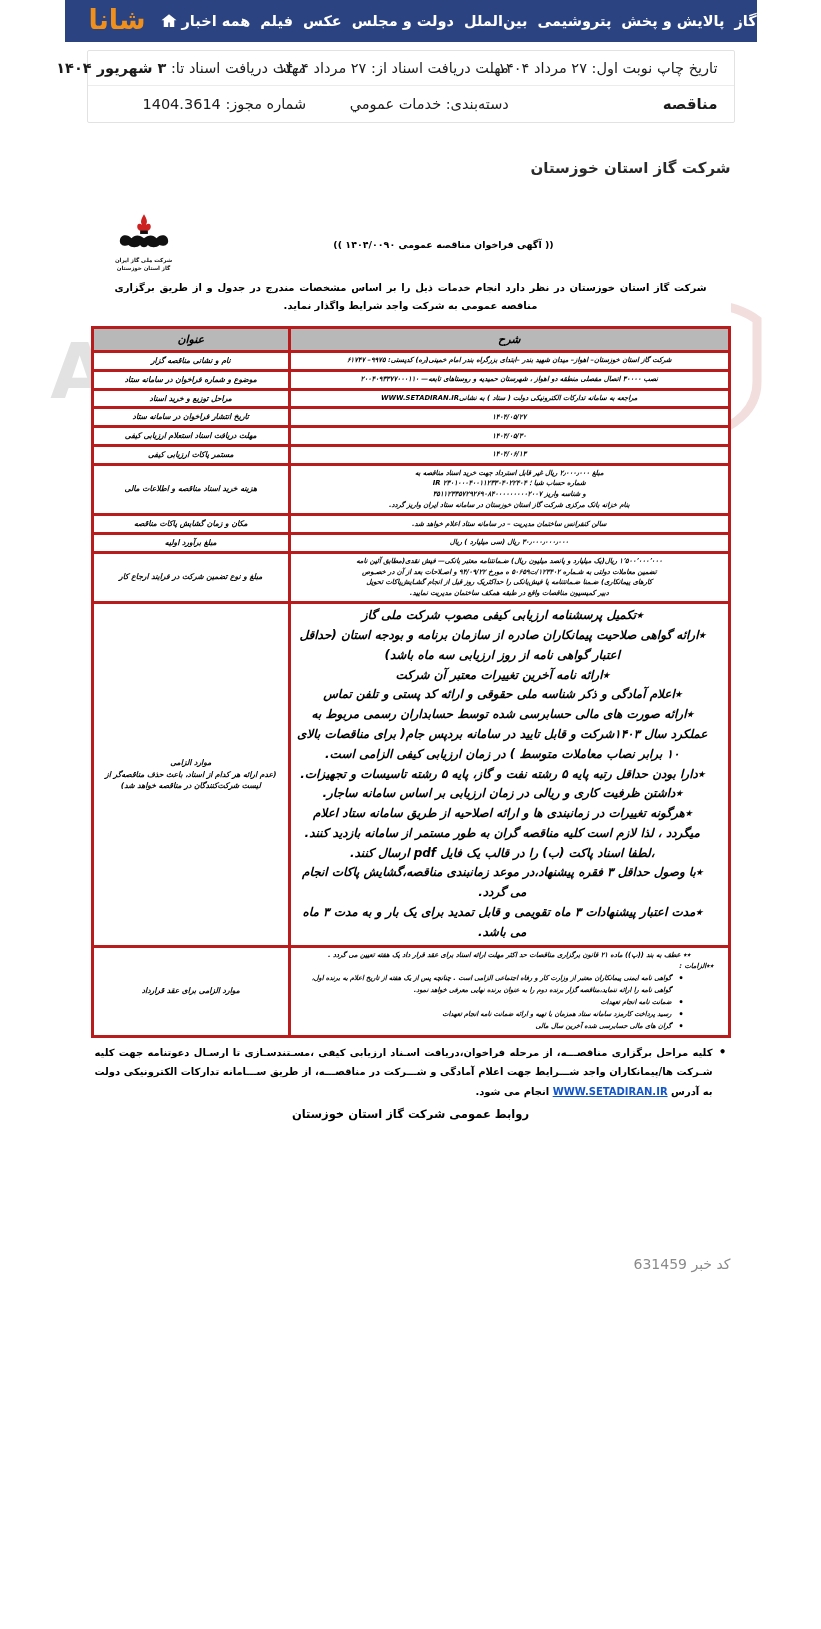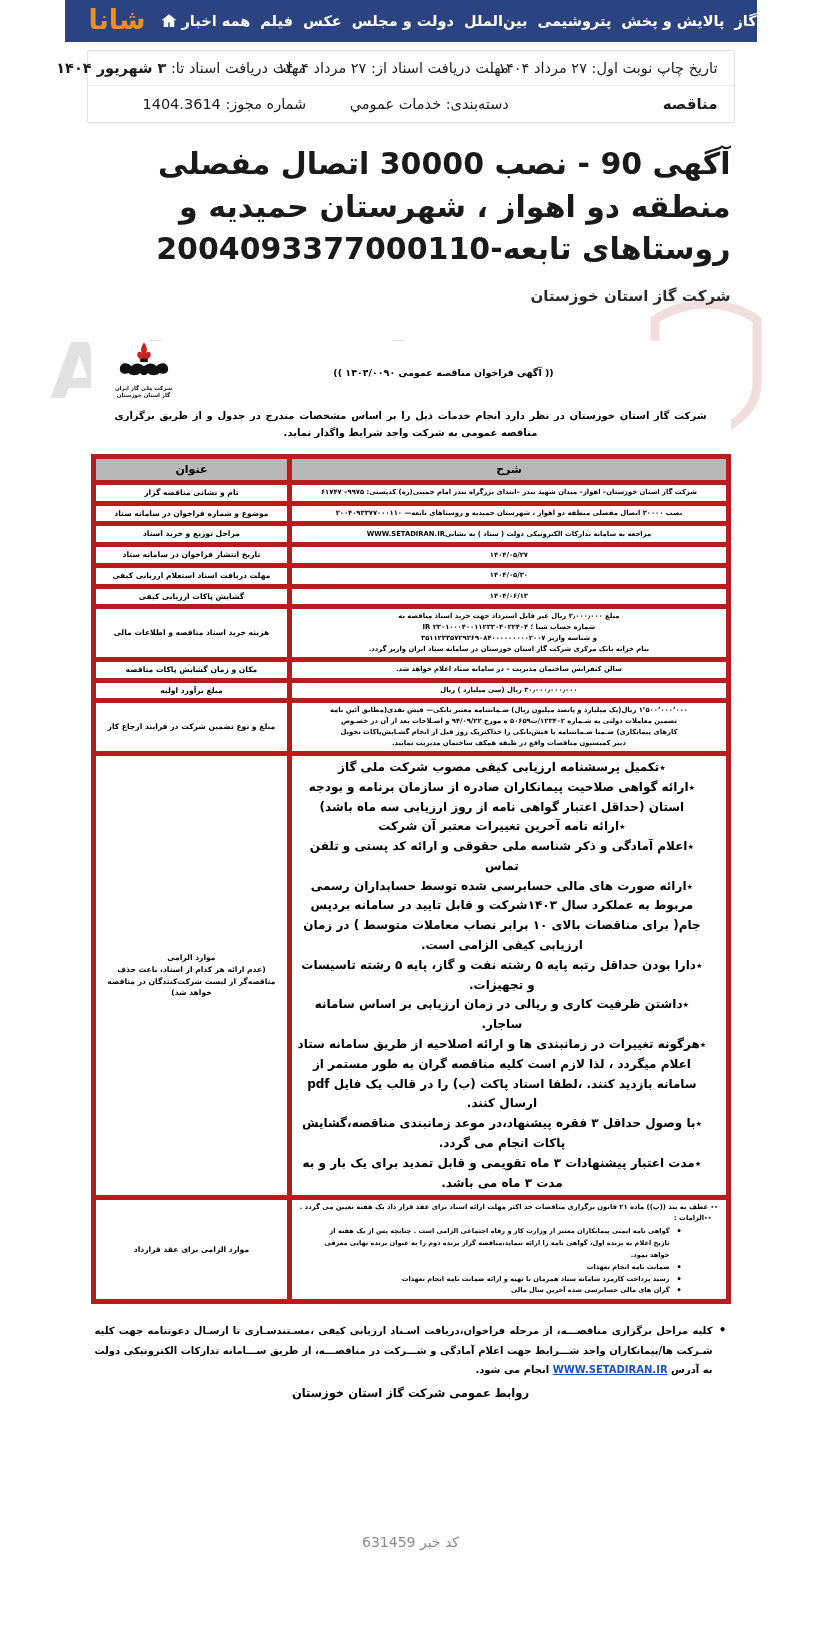--- a/index.html
+++ b/index.html
@@ -196,23 +196,24 @@
   }
 
   
   table.doc-table {
     width: 100%;
     border-collapse: collapse;
     margin-top: 12px;
     table-layout: fixed;
   }
   table.doc-table td, table.doc-table th {
-    border: 5px solid #b91c1c;
+    border: 3px solid #b91c1c;
     vertical-align: middle;
     padding: 2px 4px;
+    font-style: italic;
   }
   table.doc-table th {
     background: #b8b8b8;
     font-size: 11px;
     font-weight: bold;
     text-align: center;
     padding: 4px;
     color: #000;
   }
   .col-title { width: 31%; }
@@ -262,21 +263,21 @@
     position: absolute;
     right: 0;
     top: -1px;
     font-size: 8px;
   }
   .req-block { text-align: right; padding-right: 6px; }
   .req-block .desc-line { text-align: center; }
 
   
   .doc-footer {
-    margin-top: 17px;
+    margin-top: 5px;
     font-size: 10px;
     font-weight: bold;
     color: #000;
     line-height: 1.95;
     padding: 0 4px;
   }
   .doc-footer .fbullet { position: relative; padding-right: 14px; text-align: justify; }
   .doc-footer .fbullet:before {
     content: "\2022";
     position: absolute; right: 0; top: -2px; font-size: 12px;
@@ -286,21 +287,21 @@
     margin-top: 2px;
     text-align: center;
     font-size: 11.5px;
     font-weight: bold;
     color: #000;
   }
 
   
   .news-code {
     padding: 120px 26px 40px 26px;
-    text-align: center;
+    text-align: right;
     direction: rtl;
     font-size: 14px;
     color: #8a8a8a;
   }
 </style>
 </head>
 <body>
 
 <div class="page">
 
@@ -339,21 +340,20 @@
       </div>
       <div class="meta-row bottom">
         <div class="meta-cell c1">مناقصه</div>
         <div class="meta-cell c2">دسته‌بندی: خدمات عمومي</div>
         <div class="meta-cell c3">شماره مجوز: 1404.3614</div>
       </div>
     </div>
   </div>
 
   <div class="title-block">
-    <h1 class="main-title">آگهی 90 - نصب 30000 اتصال مفصلی منطقه دو اهواز ، شهرستان حمیدیه و روستاهای تابعه-2004093377000110</h1>
     <div class="sub-title">شرکت گاز استان خوزستان</div>
   </div>
 
   <div class="watermark">
     <span class="wm-shield">
       <svg width="118" height="140" viewBox="0 0 118 140" aria-hidden="true">
         <path d="M59 4 C38 4 18 12 8 20 v62 c0 30 26 46 51 54 25 -8 51 -24 51 -54 V20 C100 12 80 4 59 4 Z" fill="none" stroke="#f3dede" stroke-width="9"></path>
         <path d="M36 74 L58 48 L70 62 Z" fill="#f0d4d4"></path>
         <path d="M50 88 L72 62 L84 76 Z" fill="#f0d4d4"></path>
       </svg>
@@ -408,21 +408,21 @@
           <tr>
             <td class="t-desc red">۱۴۰۴/۰۵/۲۷</td>
             <td class="t-label">تاریخ انتشار فراخوان در سامانه ستاد</td>
           </tr>
           <tr>
             <td class="t-desc red">۱۴۰۴/۰۵/۳۰</td>
             <td class="t-label">مهلت دریافت اسناد استعلام ارزیابی کیفی</td>
           </tr>
           <tr>
             <td class="t-desc red">۱۴۰۴/۰۶/۱۳</td>
-            <td class="t-label">گشایش پاکات ارزیابی کیفی</td>
+            <td class="t-label">مستمر پاکات ارزیابی کیفی</td>
           </tr>
           <tr>
             <td class="t-desc">
               <span class="desc-line">مبلغ ۲٫۰۰۰٫۰۰۰ ریال غیر قابل استرداد جهت خرید اسناد مناقصه به</span>
               <span class="desc-line">شماره حساب شبا ؛ IR ۲۳۰۱۰۰۰۴۰۰۱۱۲۳۳۰۴۰۲۲۴۰۴</span>
               <span class="desc-line">و شناسه واریز ۳۵۱۱۲۳۳۵۷۲۹۲۶۹۰۸۴۰۰۰۰۰۰۰۰۰۲۰۰۷</span>
               <span class="desc-line">بنام خزانه بانک مرکزی شرکت گاز استان خوزستان در سامانه ستاد ایران واریز گردد.</span>
             </td>
             <td class="t-label">هزینه خرید اسناد مناقصه و اطلاعات مالی</td>
           </tr>

